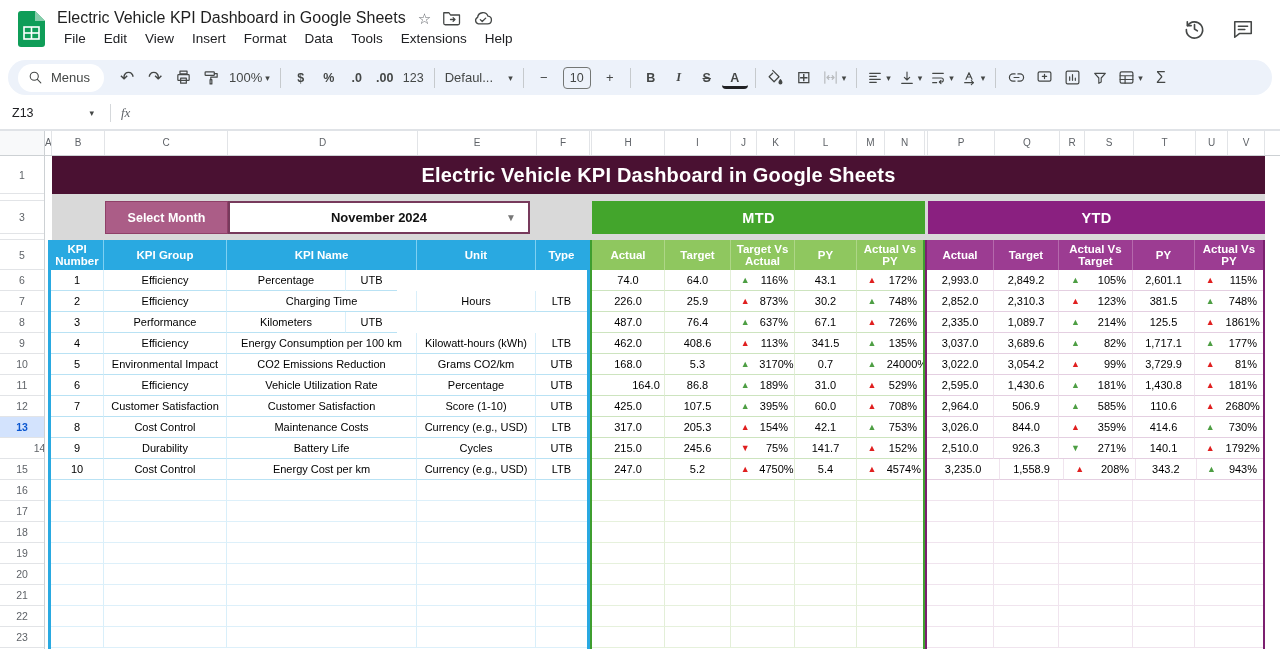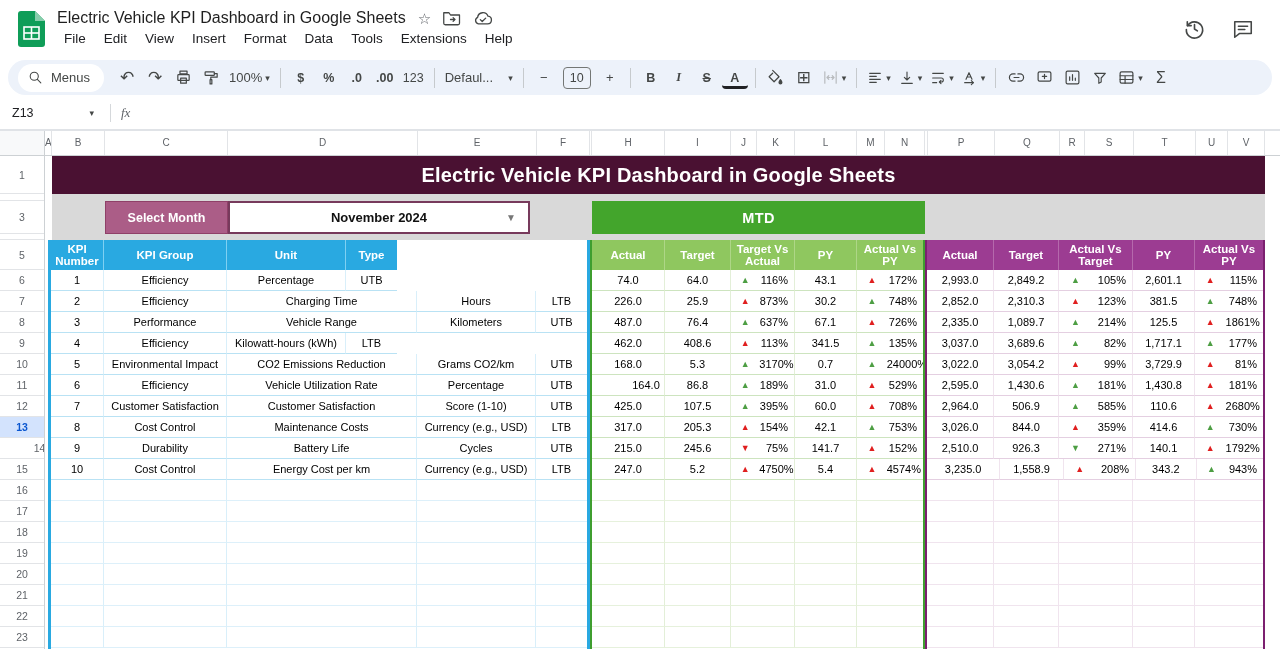--- a/index.html
+++ b/index.html
@@ -332,51 +332,53 @@
 
   <div class="banner">Electric Vehicle KPI Dashboard in Google Sheets</div>
   <div class="grayband"></div>
 
   <div class="select-label">Select Month</div>
   <div class="month-box">
     <span>November 2024</span>
     <span class="dd">▼</span>
   </div>
   <div class="big-hdr mtd-hdr">MTD</div>
+  <div class="big-hdr ytd-hdr">YTD</div>
 
   <div class="section sec-left" id="sec-left">
       <div class="hrow">
         <div class="hcell" style="width: 53px;">KPI Number</div>
         <div class="hcell" style="width: 123px;">KPI Group</div>
+        <div class="hcell" style="width: 190px;">KPI Name</div>
         <div class="hcell" style="width: 119px;">Unit</div>
         <div class="hcell" style="width: 51px;">Type</div>
       </div>
       <div class="drow">
         <div class="dcell" style="width: 53px;">1</div>
         <div class="dcell" style="width: 123px;">Efficiency</div>
         <div class="dcell" style="width: 119px;">Percentage</div>
         <div class="dcell" style="width: 51px;">UTB</div>
       </div>
       <div class="drow">
         <div class="dcell" style="width: 53px;">2</div>
         <div class="dcell" style="width: 123px;">Efficiency</div>
         <div class="dcell" style="width: 190px;">Charging Time</div>
         <div class="dcell" style="width: 119px;">Hours</div>
         <div class="dcell" style="width: 51px;">LTB</div>
       </div>
       <div class="drow">
         <div class="dcell" style="width: 53px;">3</div>
         <div class="dcell" style="width: 123px;">Performance</div>
-        <div class="dcell" style="width: 190px;">Vehicle Range</div>
         <div class="dcell" style="width: 119px;">Kilometers</div>
         <div class="dcell" style="width: 51px;">UTB</div>
       </div>
       <div class="drow">
         <div class="dcell" style="width: 53px;">4</div>
         <div class="dcell" style="width: 123px;">Efficiency</div>
+        <div class="dcell" style="width: 190px;">Energy Consumption per 100 km</div>
         <div class="dcell" style="width: 119px;">Kilowatt-hours (kWh)</div>
         <div class="dcell" style="width: 51px;">LTB</div>
       </div>
       <div class="drow">
         <div class="dcell" style="width: 53px;">5</div>
         <div class="dcell" style="width: 123px;">Environmental Impact</div>
         <div class="dcell" style="width: 190px;">CO2 Emissions Reduction</div>
         <div class="dcell" style="width: 119px;">Grams CO2/km</div>
         <div class="dcell" style="width: 51px;">UTB</div>
       </div>

